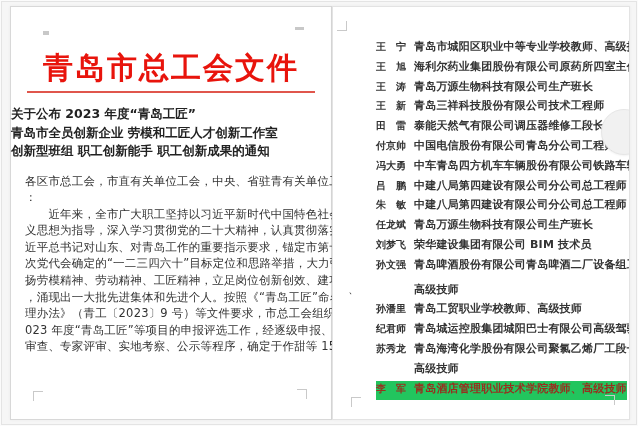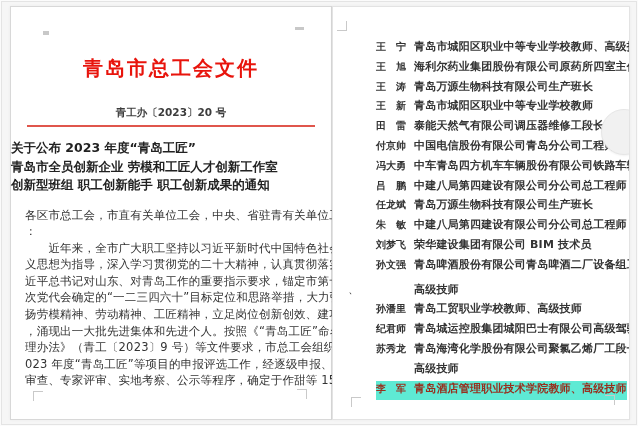--- a/index.html
+++ b/index.html
@@ -15,21 +15,21 @@
   .page{
     position:absolute;top:6px;bottom:6px;background:#ffffff;
     border:1px solid #d8d8d8;box-shadow:0 0 3px rgba(0,0,0,0.05);
   }
   .page.left{left:10px;width:320px;}
   .page.right{left:332px;width:296px;border-color:#e3e3e3;overflow:hidden;}
 
   
   .doc-title{
     margin-top:44px;text-align:center;
-    color:#e8140c;font-size:20px;font-weight:700;letter-spacing:2px;
+    color:#e8140c;font-size:30px;font-weight:700;letter-spacing:2px;
     line-height:34px;white-space:nowrap;
   }
   .doc-number{
     margin-top:20px;text-align:center;color:#3c3c3c;
     font-size:10.5px;font-weight:700;line-height:14px;
   }
   .red-rule{
     margin:6px auto 0 auto;width:288px;height:2px;background:#e0564c;
   }
   .doc-heading{margin-top:12px;text-align:left;color:#222;}
@@ -47,39 +47,38 @@
   .corner.c-br{border-bottom:1px solid #c9c9c9;border-right:1px solid #c9c9c9;}
 
   
   .name-list{position:absolute;left:15px;top:32px;right:4px;}
   .row{display:flex;align-items:baseline;line-height:16.8px;white-space:nowrap;}
   .row .pre{flex:0 0 28px;font-size:11px;color:#333;}
   .row .content{font-size:0;}
   .row .name{display:inline-block;width:38px;font-size:10px;font-weight:700;color:#333;vertical-align:baseline;}
   .row .desc{display:inline-block;font-size:11px;font-weight:700;color:#333;vertical-align:baseline;letter-spacing:0.2px;}
   .row.cont{margin-top:5px;}
-  .row.highlight .content{background:#5eead4;}
+  .row.highlight .content{background:#22c55e;}
   .row.highlight .name,.row.highlight .desc{color:#97301f;}
 
   .float-circle{
     position:absolute;right:-18px;top:102px;width:44px;height:44px;border-radius:50%;
     background:#f1f1f1;border:1px solid #e6e6e6;box-shadow:0 1px 2px rgba(0,0,0,.05);
   }
 </style>
 </head>
 <body>
 
 <div class="frame"></div>
 
 <div class="page left">
   <div class="tick t1"></div>
   <div class="tick t2"></div>
 
   <div class="doc-title">青岛市总工会文件</div>
-  <div class="doc-number">青工办〔2023〕20 号</div>
   <div class="red-rule"></div>
 
   <div class="doc-heading">
     <div class="hline" style="">关于公布 2023 年度“青岛工匠”</div>
       <div class="hline" style="">青岛市全员创新企业 劳模和工匠人才创新工作室</div>
       <div class="hline" style="">创新型班组 职工创新能手 职工创新成果的通知</div>
   </div>
 
   <div class="doc-body">
     <div class="bline" style="">各区市总工会，市直有关单位工会，中央、省驻青有关单位工会</div>
@@ -121,21 +120,21 @@
       <span class="pre"></span>
       <span class="content">
         <span class="name">王　涛</span>
         <span class="desc">青岛万源生物科技有限公司生产班长</span>
       </span>
     </div>
       <div class="row" style="">
       <span class="pre"></span>
       <span class="content">
         <span class="name">王　新</span>
-        <span class="desc">青岛市城阳区职业中等专业学校教师</span>
+        <span class="desc">青岛三祥科技股份有限公司技术工程师</span>
       </span>
     </div>
       <div class="row" style="">
       <span class="pre"></span>
       <span class="content">
         <span class="name">田　雷</span>
         <span class="desc">泰能天然气有限公司调压器维修工段长</span>
       </span>
     </div>
       <div class="row" style="">
@@ -155,29 +154,29 @@
       <div class="row" style="">
       <span class="pre"></span>
       <span class="content">
         <span class="name">吕　鹏</span>
         <span class="desc">中建八局第四建设有限公司分公司总工程师</span>
       </span>
     </div>
       <div class="row" style="">
       <span class="pre"></span>
       <span class="content">
+        <span class="name">朱　敏</span>
+        <span class="desc">中建八局第四建设有限公司分公司总工程师</span>
+      </span>
+    </div>
+      <div class="row" style="">
+      <span class="pre"></span>
+      <span class="content">
         <span class="name">任龙斌</span>
         <span class="desc">青岛万源生物科技有限公司生产班长</span>
-      </span>
-    </div>
-      <div class="row" style="">
-      <span class="pre"></span>
-      <span class="content">
-        <span class="name">朱　敏</span>
-        <span class="desc">中建八局第四建设有限公司分公司总工程师</span>
       </span>
     </div>
       <div class="row" style="">
       <span class="pre"></span>
       <span class="content">
         <span class="name">刘梦飞</span>
         <span class="desc">荣华建设集团有限公司 BIM 技术员</span>
       </span>
     </div>
       <div class="row" style="">

